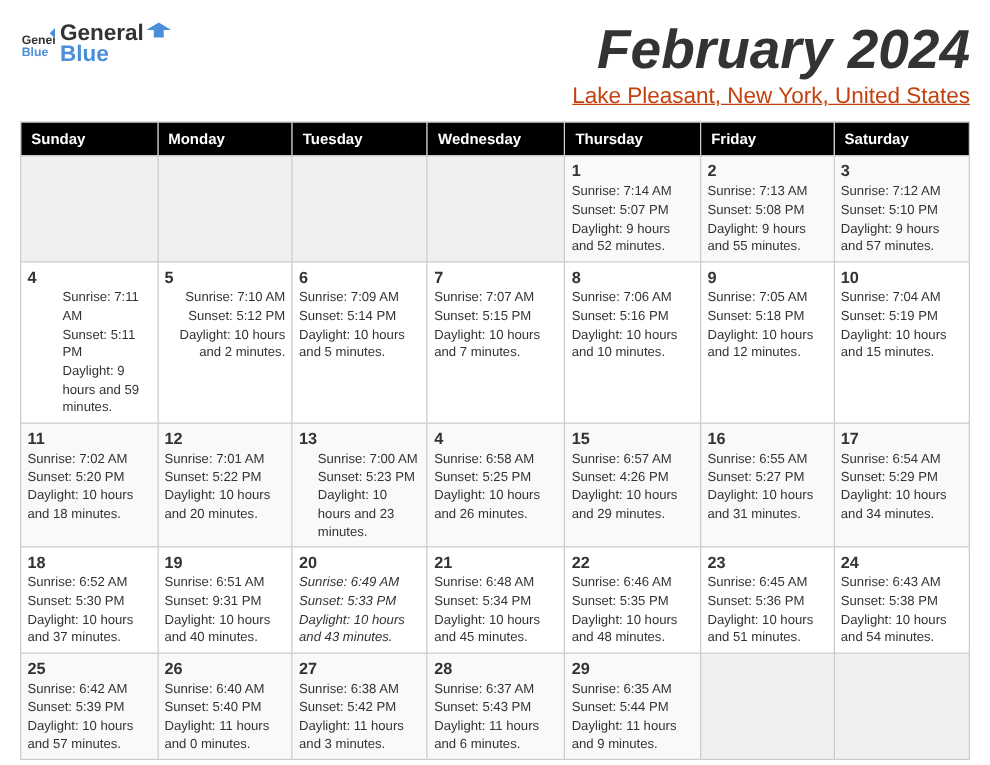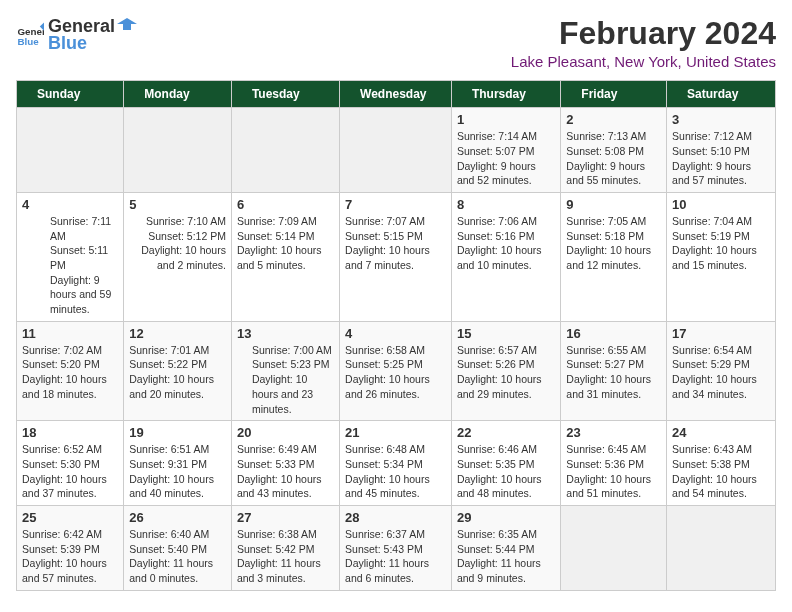--- a/index.html
+++ b/index.html
@@ -22,40 +22,42 @@
       gap: 4px;
     }
     .logo-icon {
       width: 28px;
       height: 28px;
     }
     .title-area {
       text-align: right;
     }
     .main-title {
-      font-size: 32px;
+      font-size: 44px;
       font-weight: bold;
       color: #333;
       line-height: 1.1;
+      font-style: italic;
     }
     .sub-title {
-      font-size: 15px;
-      color: #701a75;
+      font-size: 18px;
+      color: #c2410c;
       margin-top: 2px;
+      text-decoration: underline;
     }
     table {
       width: 100%;
       border-collapse: collapse;
       font-size: 11px;
     }
     thead tr th {
-      background-color: #14532d;
+      background-color: #000000;
       color: #fff;
       text-align: left;
-      padding: 6px 20px;
+      padding: 6px 8px;
       font-size: 12px;
       font-weight: bold;
       border: 1px solid #ccc;
     }
     tbody tr td {
       border: 1px solid #ccc;
       vertical-align: top;
       padding: 4px 5px;
       width: 113px;
       min-height: 80px;
@@ -211,21 +213,21 @@
         </td>
         <td>
           <span class="day-number">4</span>
           <div class="day-info" style="white-space: pre-line;">Sunrise: 6:58 AM
 Sunset: 5:25 PM
 Daylight: 10 hours and 26 minutes.</div>
         </td>
         <td>
           <span class="day-number">15</span>
           <div class="day-info" style="white-space: pre-line;">Sunrise: 6:57 AM
-Sunset: 5:26 PM
+Sunset: 4:26 PM
 Daylight: 10 hours and 29 minutes.</div>
         </td>
         <td>
           <span class="day-number">16</span>
           <div class="day-info" style="white-space: pre-line;">Sunrise: 6:55 AM
 Sunset: 5:27 PM
 Daylight: 10 hours and 31 minutes.</div>
         </td>
         <td>
           <span class="day-number">17</span>
@@ -242,21 +244,21 @@
 Daylight: 10 hours and 37 minutes.</div>
         </td>
         <td>
           <span class="day-number">19</span>
           <div class="day-info" style="white-space: pre-line;">Sunrise: 6:51 AM
 Sunset: 9:31 PM
 Daylight: 10 hours and 40 minutes.</div>
         </td>
         <td>
           <span class="day-number">20</span>
-          <div class="day-info" style="white-space: pre-line;">Sunrise: 6:49 AM
+          <div class="day-info" style="white-space: pre-line; font-style: italic;">Sunrise: 6:49 AM
 Sunset: 5:33 PM
 Daylight: 10 hours and 43 minutes.</div>
         </td>
         <td>
           <span class="day-number">21</span>
           <div class="day-info" style="white-space: pre-line;">Sunrise: 6:48 AM
 Sunset: 5:34 PM
 Daylight: 10 hours and 45 minutes.</div>
         </td>
         <td>

